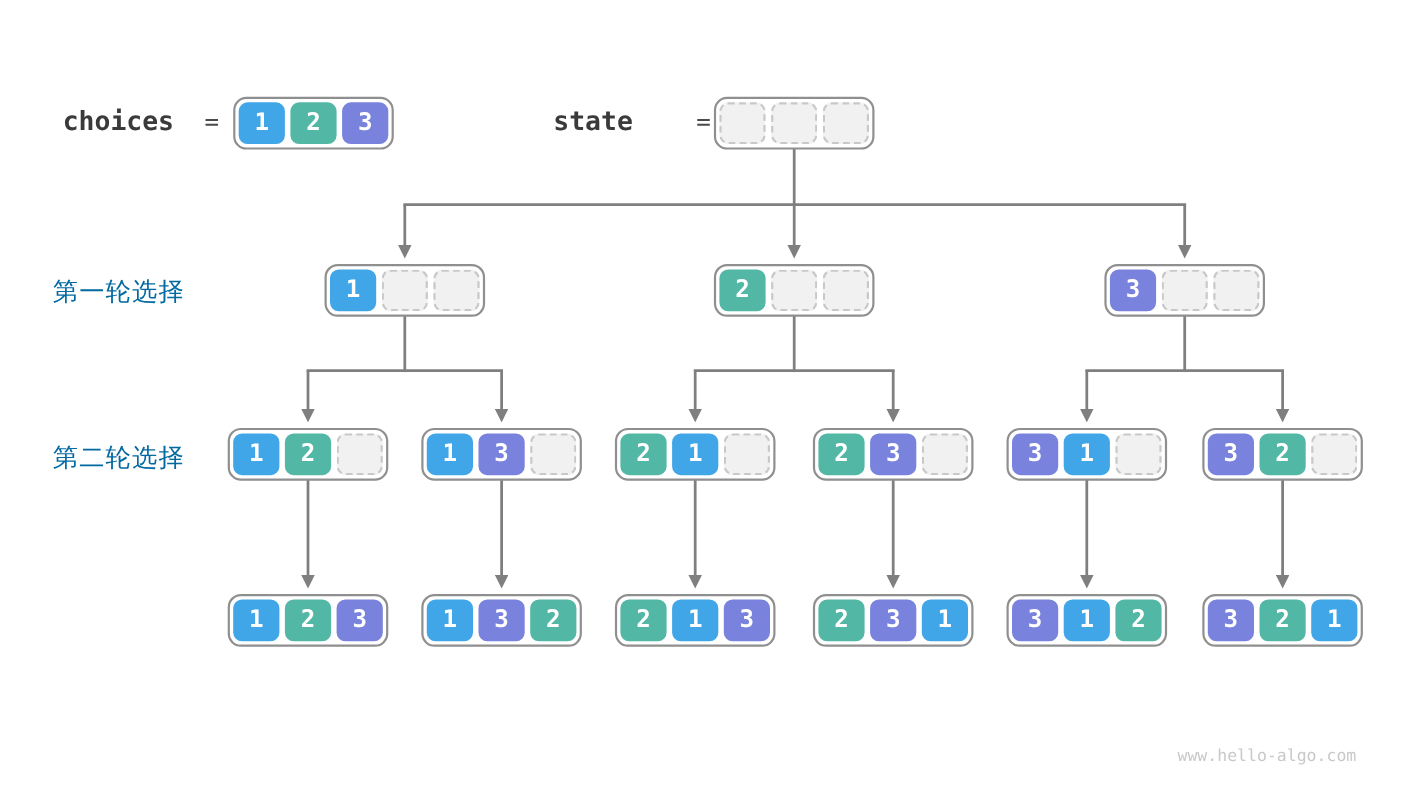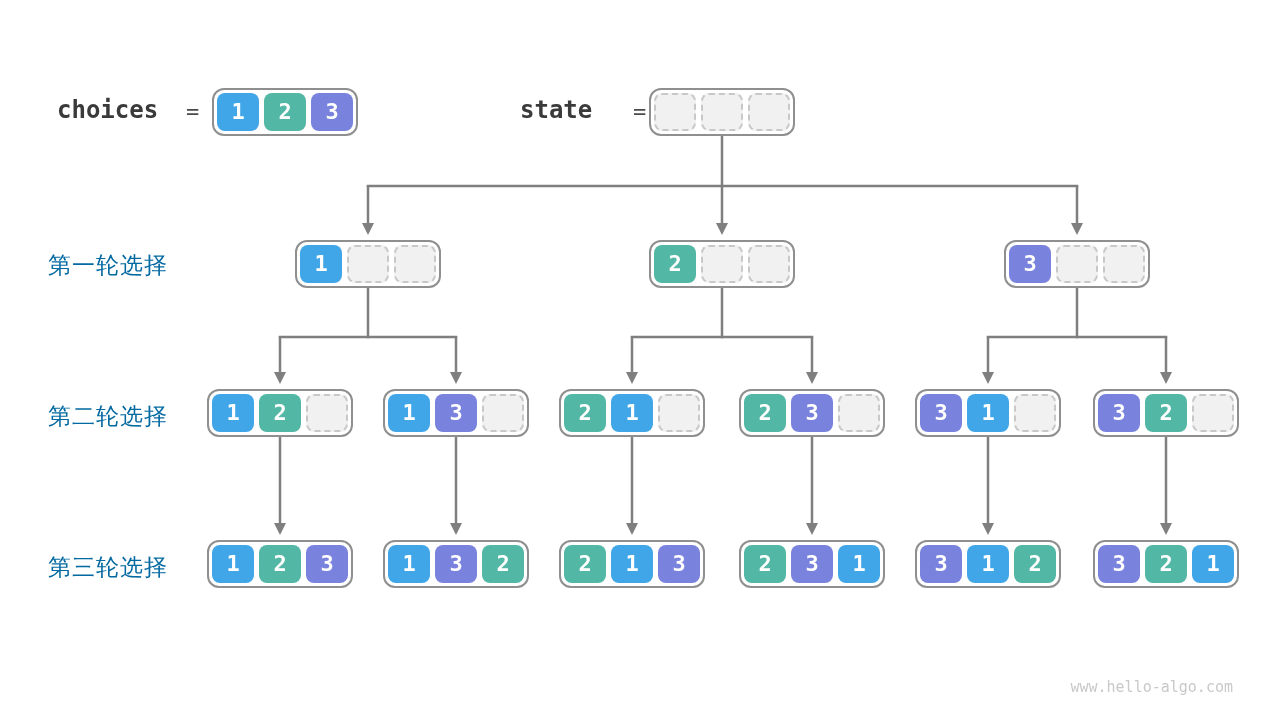--- a/index.html
+++ b/index.html
@@ -106,26 +106,25 @@
       <path d="M456,437 V530" marker-end="url(#ah)"></path>
       <path d="M632,437 V530" marker-end="url(#ah)"></path>
       <path d="M812,437 V530" marker-end="url(#ah)"></path>
       <path d="M988,437 V530" marker-end="url(#ah)"></path>
       <path d="M1166,437 V530" marker-end="url(#ah)"></path>
     </g>
   </svg>
 
   <span class="code-label" style="left:57px; top:96px">choices</span>
   <span class="eq" style="left:186px; top:99px">=</span>
-  <span class="code-label" style="left:520px; top:96px">state</span>
+  <span class="code-label" style="left:503px; top:96px">state</span>
   <span class="eq" style="left:633px; top:99px">=</span>
 
   <div class="row-label" style="left:48px; top:250px">第一轮选择</div>
   <div class="row-label" style="left:48px; top:401px">第二轮选择</div>
-  <div class="row-label" style="left:48px; top:552px">第三轮选择</div>
 
   <div class="node" style="left:212px; top:88px">
     <span class="cell" style="background: rgb(65, 166, 232);">1</span>
     <span class="cell" style="background: rgb(82, 183, 165);">2</span>
     <span class="cell" style="background: rgb(121, 130, 220);">3</span>
   </div>
 
   <div class="node" style="left:649px; top:88px">
     <span class="cell empty"></span>
     <span class="cell empty"></span>

